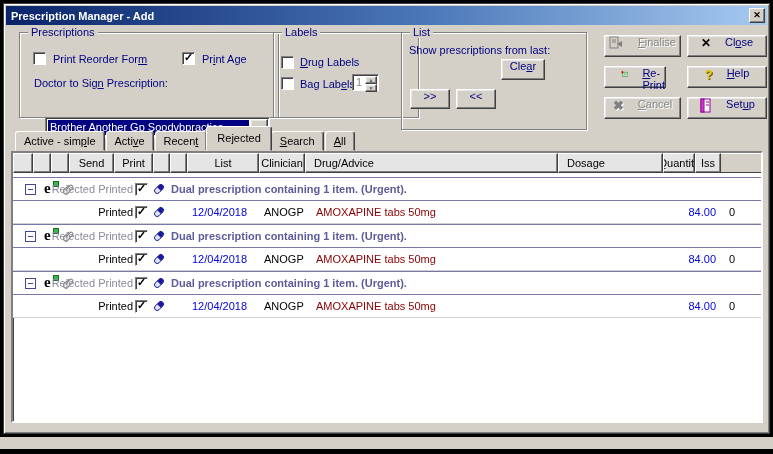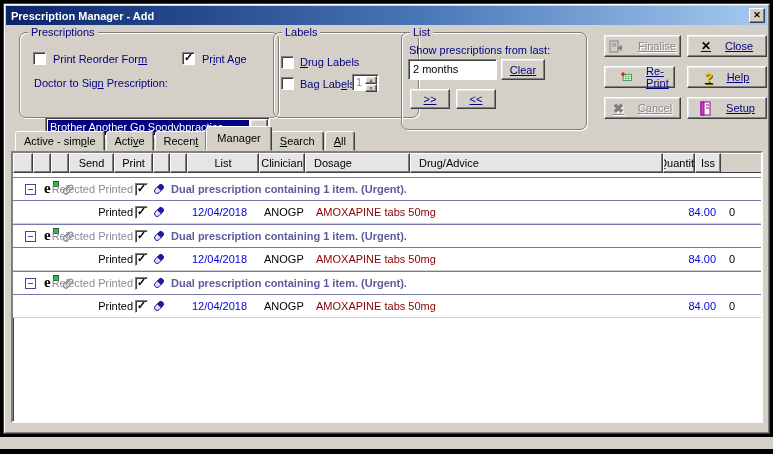--- a/index.html
+++ b/index.html
@@ -20,28 +20,28 @@
   .title-close { position:absolute; right:2px; top:2px; width:16px; height:15px;
     background:#d4d0c8; border:1px solid; border-color:#fff #404040 #404040 #fff;
     box-shadow: inset -1px -1px 0 #808080;
     font-size:9px; font-weight:bold; text-align:center; line-height:13px; cursor:default; }
 
   
   .raised { background:#d4d0c8; border:1px solid; border-color:#fff #404040 #404040 #fff;
     box-shadow: inset -1px -1px 0 #808080, inset 1px 1px 0 #e8e8e8; }
   .sunken { background:#fff; border:1px solid; border-color:#808080 #fff #fff #808080;
     box-shadow: inset 1px 1px 0 #404040; }
-  .groupbox { position:absolute; border:1px solid #808080; border-radius:7px;
+  .groupbox { position:absolute; border:1px solid #808080; border-radius:0;
     box-shadow: inset 1px 1px 0 #fff, 1px 1px 0 #fff; }
   .groupbox > .legend { position:absolute; top:-7px; left:8px; background:#d4d0c8;
     padding:0 3px; color:#000080; }
 
   .navy { color:#000080; }
-  .btn { display:flex; align-items:center; justify-content:center; gap:14px;
-    color:#000080; cursor:default;text-decoration:underline; }
+  .btn { display:flex; align-items:flex-start; justify-content:center; gap:14px;
+    color:#000080; cursor:default; }
   .btn.disabled { color:#888; text-shadow:1px 1px 0 #fff; }
 
   
   .cb { width:13px; height:13px; background:#fff; border:1px solid; position:relative;
     border-color:#808080 #fff #fff #808080; box-shadow: inset 1px 1px 0 #404040; }
   .cb .mark { position:absolute; left:1px; top:-2px; font-size:11px; font-weight:bold; color:#000; }
 
   
   .combo { position:absolute; left:25px; top:84px; width:225px; height:21px;
     background:#fff; border:1px solid; border-color:#808080 #fff #fff #808080;
@@ -145,23 +145,20 @@
       <span class="btns">
         <div class="raised">▲</div>
         <div class="raised">▼</div>
       </span>
     </div>
   </div>
 
   <div class="groupbox" style="left:397px; top:28px; width:186px; height:98px;">
     <span class="legend">List</span>
     <div class="abs navy" style="left:7px; top:11px;">Show prescriptions from last:</div>
-    <div class="abs sunken" style="left:6px; top:26px; width:89px; height:21px; padding:3px 4px;">
-      <span>2 months</span>
-    </div>
     <div class="abs raised btn" style="left:99px; top:26px; width:44px; height:21px;">
       <span>Cle<u>a</u>r</span>
     </div>
     <div class="abs raised btn" style="left:8px; top:56px; width:40px; height:20px;">
       <span>&gt;&gt;</span>
     </div>
     <div class="abs raised btn" style="left:54px; top:56px; width:40px; height:20px;">
       <span>&lt;&lt;</span>
     </div>
   </div>
@@ -172,21 +169,21 @@
       <line x1="3" y1="4" x2="7" y2="4" stroke="#808080"></line>
         <line x1="3" y1="6" x2="7" y2="6" stroke="#808080"></line>
       <path d="M8 8 L13 5 L13 11 Z" fill="#808080"></path>
     </svg>
     <span><u>F</u>inalise</span>
   </div>
   <div class="abs raised btn" style="left:683px; top:31px; width:80px; height:22px;">
     <span style="color:#000; font-weight:bold; font-size:12px;">✕</span>
     <span>Cl<u>o</u>se</span>
   </div>
-  <div class="abs raised btn" style="left:600px; top:62px; width:71px; height:22px;padding-left:16px;">
+  <div class="abs raised btn" style="left:600px; top:62px; width:62px; height:22px;padding-left:16px;">
     <svg width="16" height="14" viewBox="0 0 16 14">
       <rect x="3" y="3" width="12" height="9" fill="#fff" stroke="#1c6b2a"></rect>
       <line x1="3" y1="6" x2="15" y2="6" stroke="#39b54a"></line>
         <line x1="3" y1="9" x2="15" y2="9" stroke="#39b54a"></line>
       <line x1="7" y1="3" x2="7" y2="12" stroke="#39b54a"></line>
         <line x1="11" y1="3" x2="11" y2="12" stroke="#39b54a"></line>
       <rect x="2" y="0" width="2" height="6" fill="#cc2200"></rect>
         <rect x="0" y="2" width="6" height="2" fill="#cc2200"></rect>
     </svg>
     <span><u>R</u>e-Print</span>
@@ -206,38 +203,38 @@
       <line x1="7" y1="4" x2="10" y2="4" stroke="#990099"></line>
         <line x1="7" y1="7" x2="10" y2="7" stroke="#990099"></line>
     </svg>
     <span>Set<u>u</u>p</span>
   </div>
 
   <div class="tabstrip">
       <div class="tab">Active - sim<u>p</u>le</div>
       <div class="tab">Acti<u>v</u>e</div>
       <div class="tab">Recen<u>t</u></div>
-      <div class="tab selected">Manager</div>
+      <div class="tab selected">Rejected</div>
       <div class="tab"><u>S</u>earch</div>
       <div class="tab"><u>A</u>ll</div>
     </div>
 
   <div class="panel">
     <div class="hdr">
         <div class="hcell" style="width: 20px;"></div>
         <div class="hcell" style="width: 18px;"></div>
         <div class="hcell" style="width: 18px;"></div>
         <div class="hcell" style="width: 45px;">Send</div>
         <div class="hcell" style="width: 39px;">Print</div>
         <div class="hcell" style="width: 17px;"></div>
         <div class="hcell" style="width: 17px;"></div>
         <div class="hcell" style="width: 72px;">List</div>
         <div class="hcell" style="width: 46px;">Clinician</div>
+        <div class="hcell left" style="width: 253px;">Drug/Advice</div>
         <div class="hcell left" style="width: 105px;">Dosage</div>
-        <div class="hcell left" style="width: 253px;">Drug/Advice</div>
         <div class="hcell" style="width: 32px;">Quantity</div>
         <div class="hcell" style="width: 26px;">Iss</div>
         <div class="fill"></div>
       </div>
     <div class="rows">
       <div style="height:4px; background:#fff;"></div>
     <div class="row group">
     <span class="c" style="left:12px;">
             <span class="expander"></span>
           </span>

